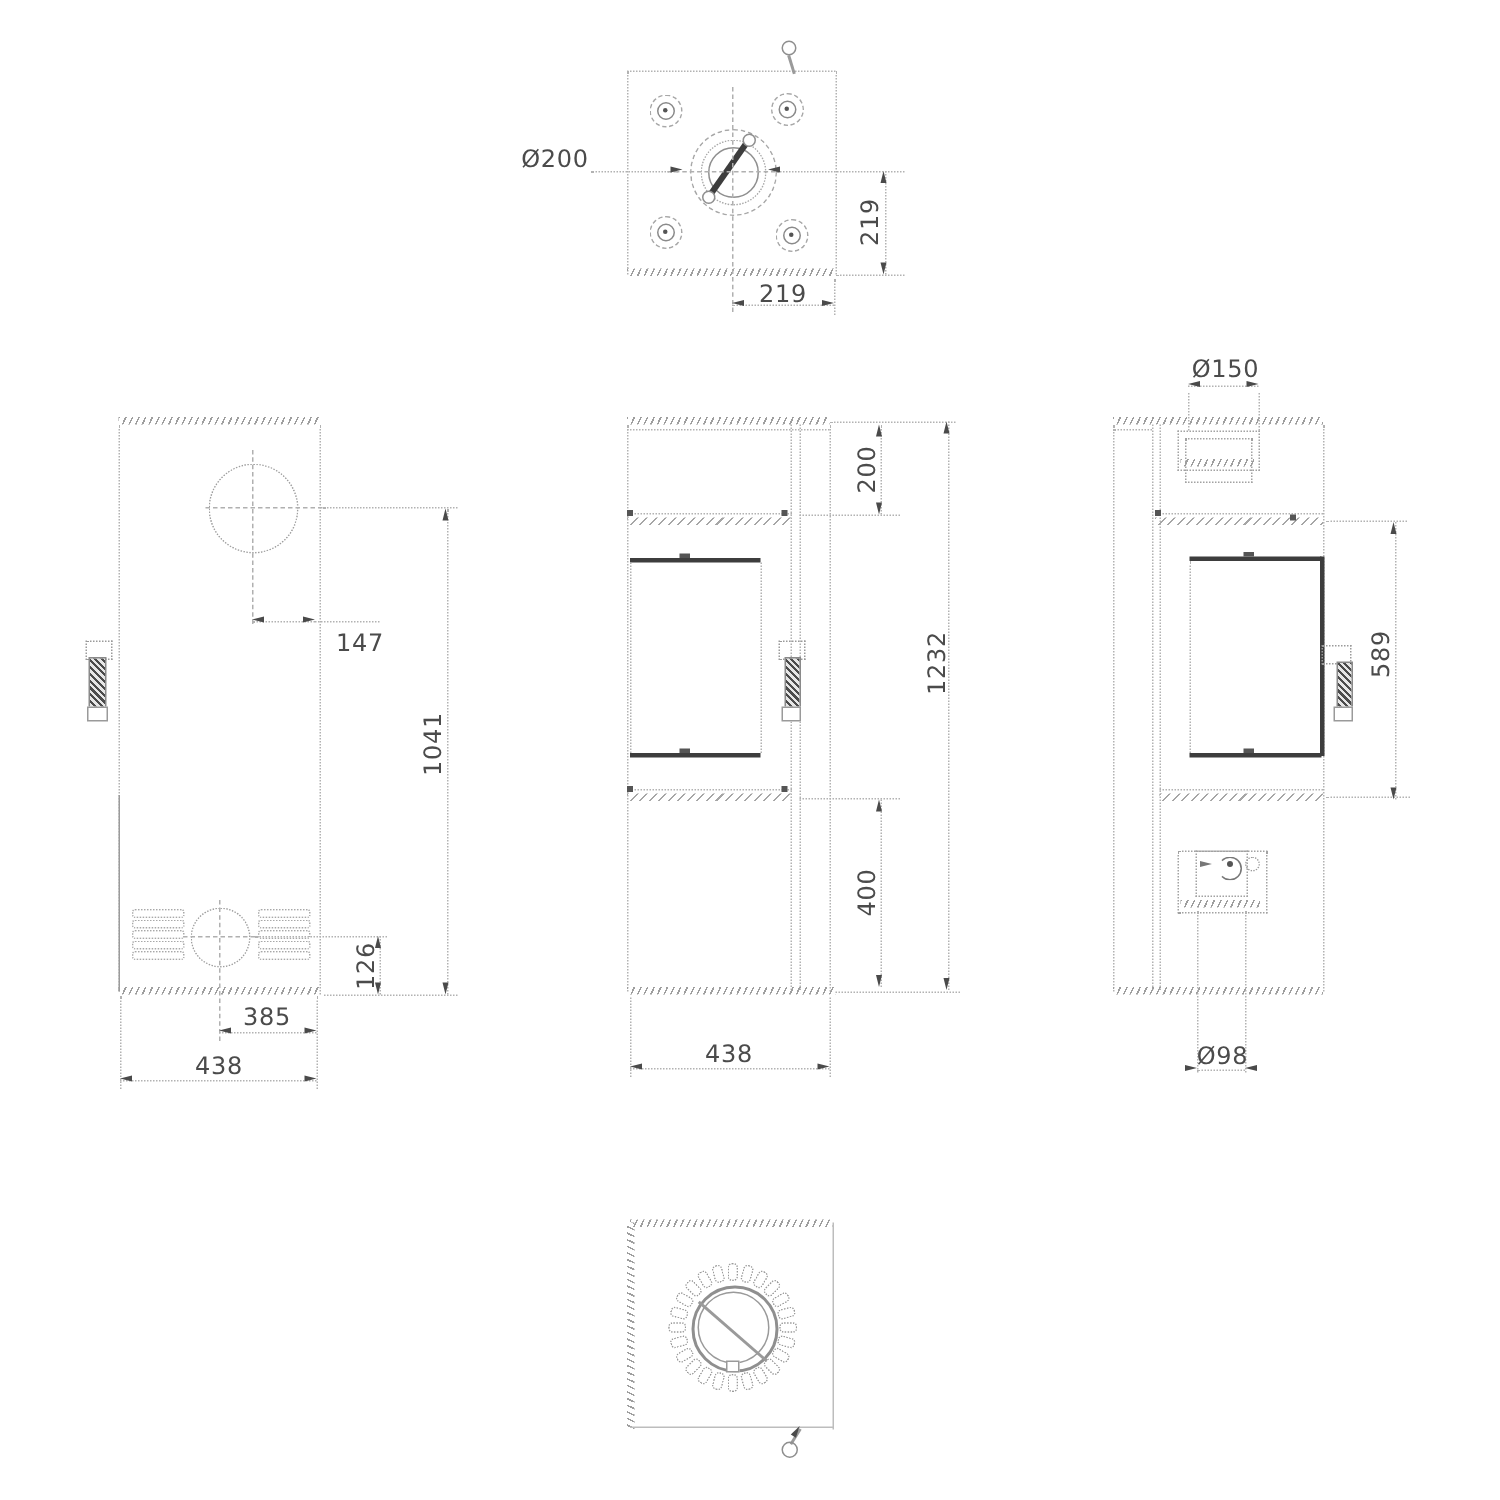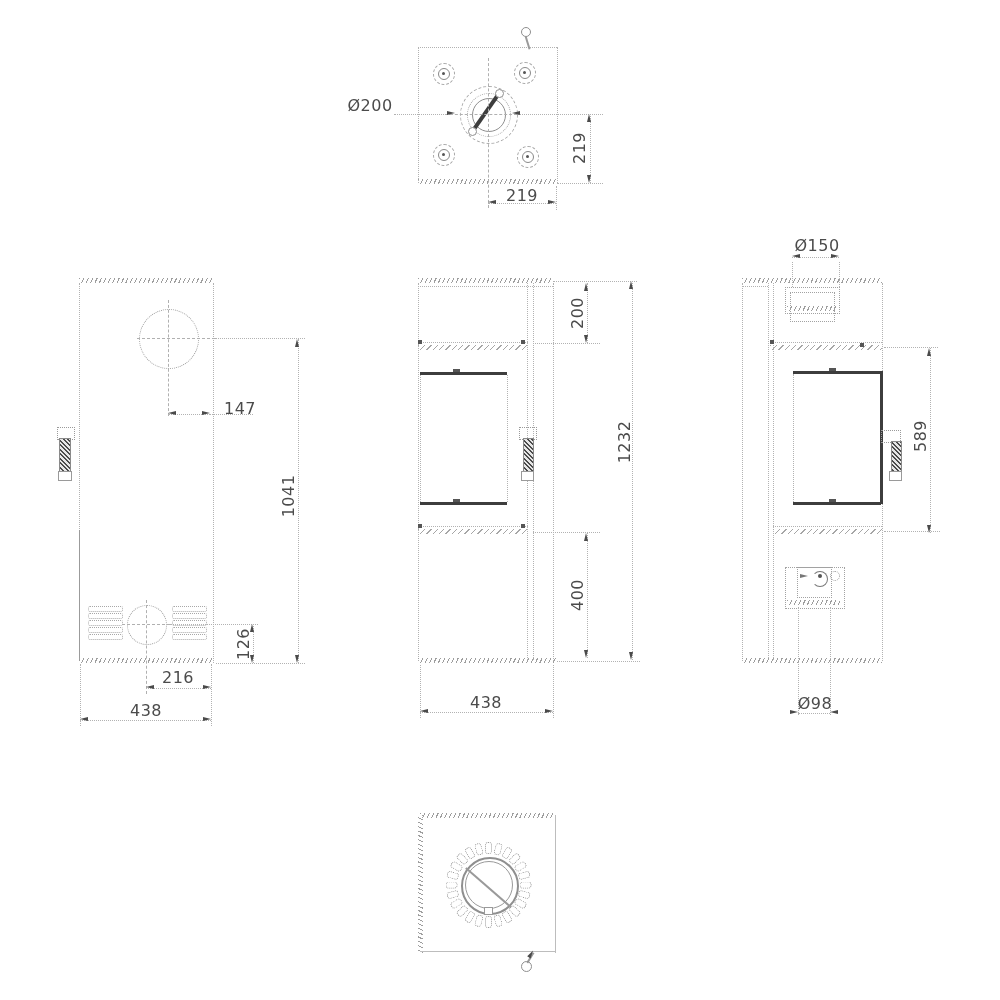--- a/index.html
+++ b/index.html
@@ -101,21 +101,21 @@
     <div class="dh" style="left:215px;top:338px;width:90px"></div>
 
     <div class="box" style="left:57px;top:427px;width:16px;height:11px;border:1px dotted #9a9a9a"></div>
     <div class="hbar" style="left:59px;top:438px;width:10px;height:34px"></div>
     <div class="box" style="left:58px;top:471px;width:12px;height:8px;border:1px solid #9a9a9a;background:#fff"></div>
 
     <div class="dh" style="left:168px;top:414px;width:42px"></div>
     <div class="dh" style="left:210px;top:414px;width:43px"></div>
     <div class="arr l" style="left:168px;top:411px"></div>
     <div class="arr r" style="left:202px;top:411px"></div>
-    <div class="lab" style="left:222px;top:400px;width:36px;height:16px">147</div>
+    <div class="lab" style="left:222px;top:420px;width:36px;height:16px">147</div>
 
     <div class="dv" style="left:298px;top:339px;height:324px"></div>
     <div class="arr u" style="left:295px;top:339px"></div>
     <div class="arr d" style="left:295px;top:655px"></div>
     <div class="lab rot" style="left:270px;top:466px;width:36px;height:60px">1041</div>
     <div class="dh" style="left:216px;top:663px;width:89px"></div>
 
     <div class="g" id="vents-left" style="left:88px;top:606px">
         <div style="position: absolute; left: 0px; top: 0px; width: 33px; height: 4px; border: 1px dotted rgb(168, 168, 168); border-radius: 2px;"></div>
         <div style="position: absolute; left: 0px; top: 7px; width: 33px; height: 4px; border: 1px dotted rgb(168, 168, 168); border-radius: 2px;"></div>
@@ -137,21 +137,21 @@
     <div class="dh" style="left:170px;top:624px;width:88px"></div>
 
     <div class="dv" style="left:253px;top:624px;height:39px"></div>
     <div class="arr u" style="left:250px;top:624px"></div>
     <div class="arr d" style="left:250px;top:655px"></div>
     <div class="lab rot" style="left:225px;top:622px;width:36px;height:44px">126</div>
 
     <div class="dh" style="left:146px;top:688px;width:65px"></div>
     <div class="arr l" style="left:146px;top:685px"></div>
     <div class="arr r" style="left:203px;top:685px"></div>
-    <div class="lab" style="left:158px;top:669px;width:40px;height:16px">216</div>
+    <div class="lab" style="left:158px;top:669px;width:40px;height:16px">385</div>
 
     <div class="dv" style="left:211px;top:664px;height:62px"></div>
     <div class="dv" style="left:80px;top:664px;height:62px"></div>
     <div class="dh" style="left:80px;top:720px;width:131px"></div>
     <div class="arr l" style="left:80px;top:717px"></div>
     <div class="arr r" style="left:203px;top:717px"></div>
     <div class="lab" style="left:124px;top:702px;width:44px;height:16px">438</div>
   </div>
 
   <div class="g">

